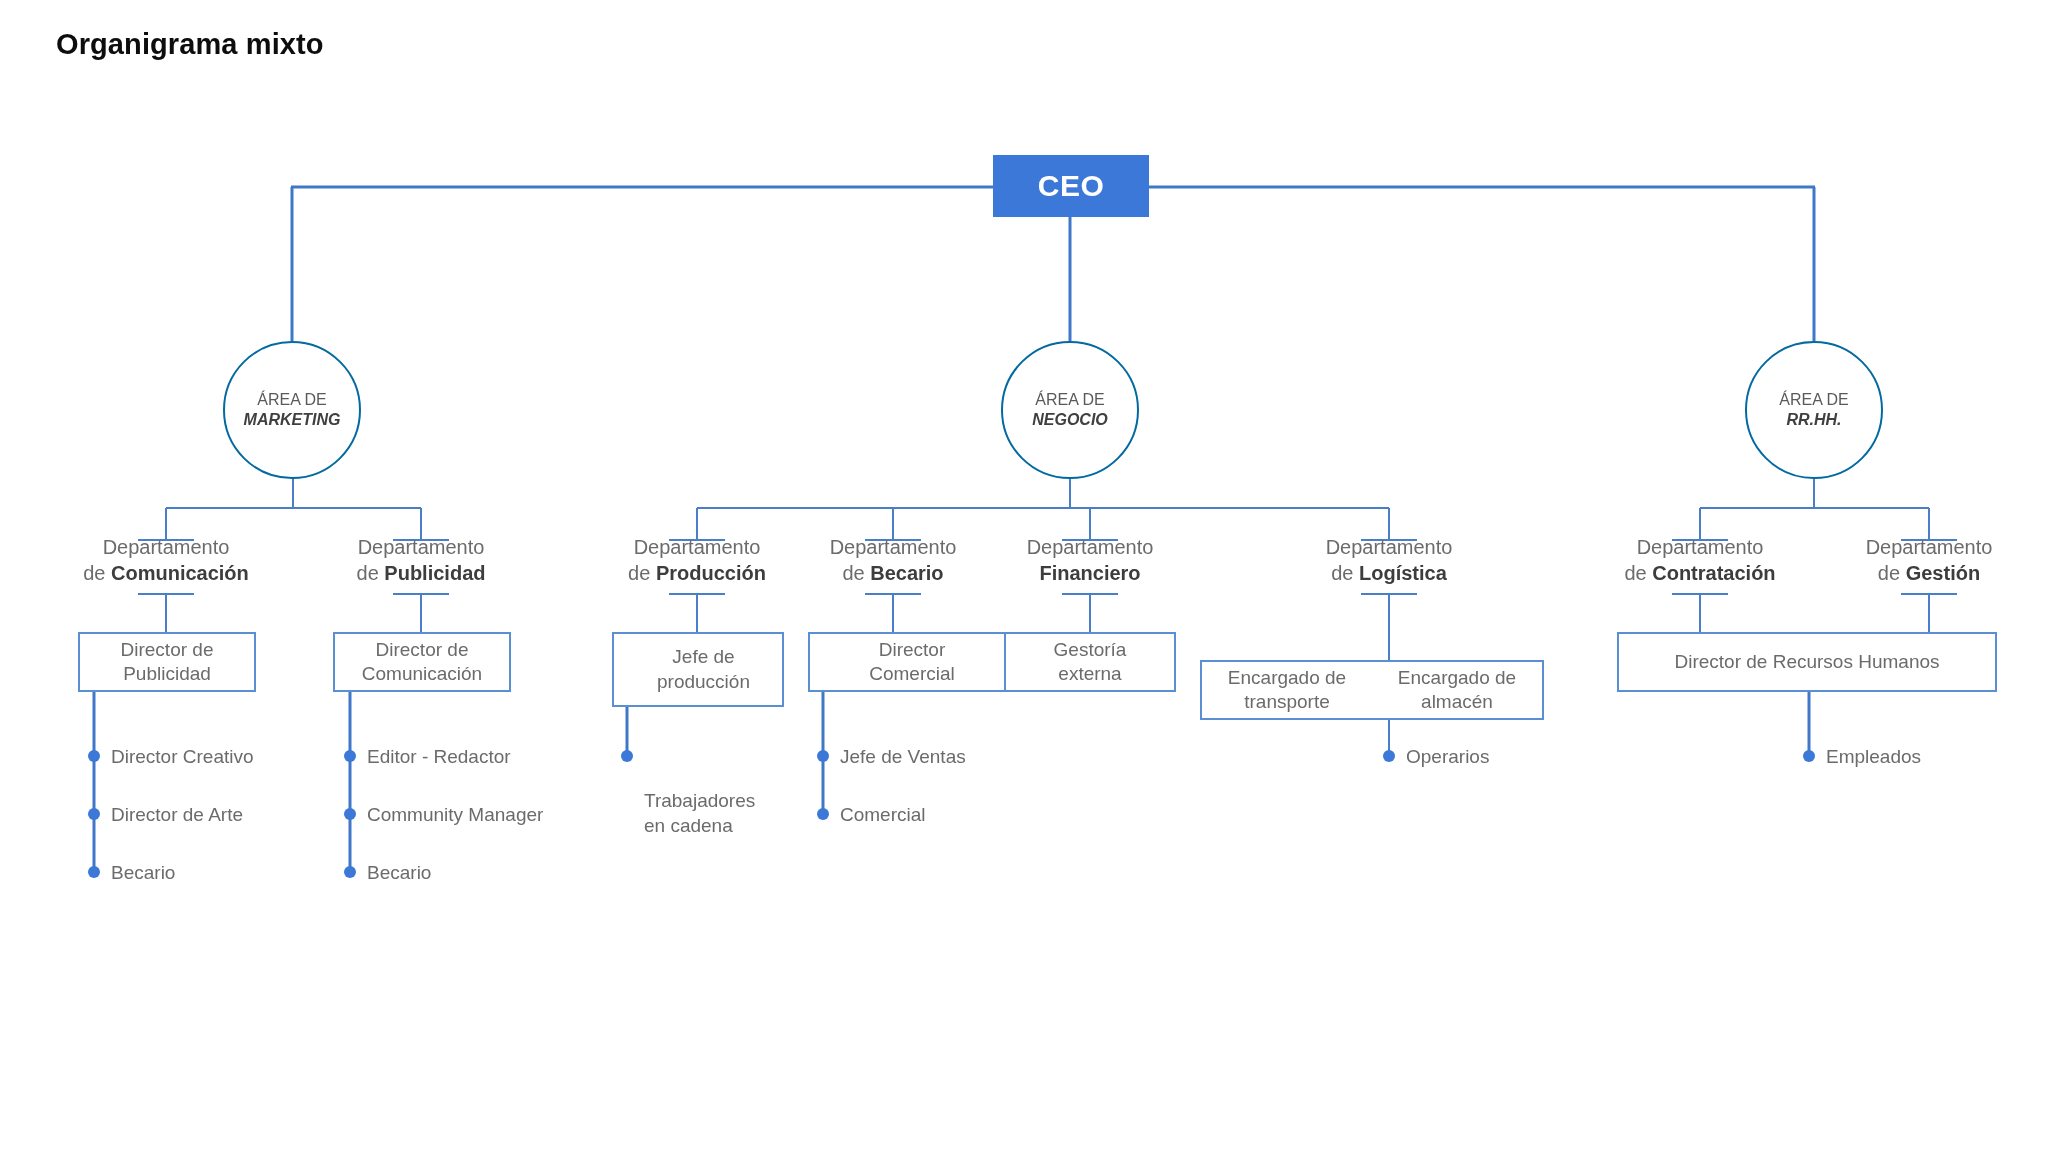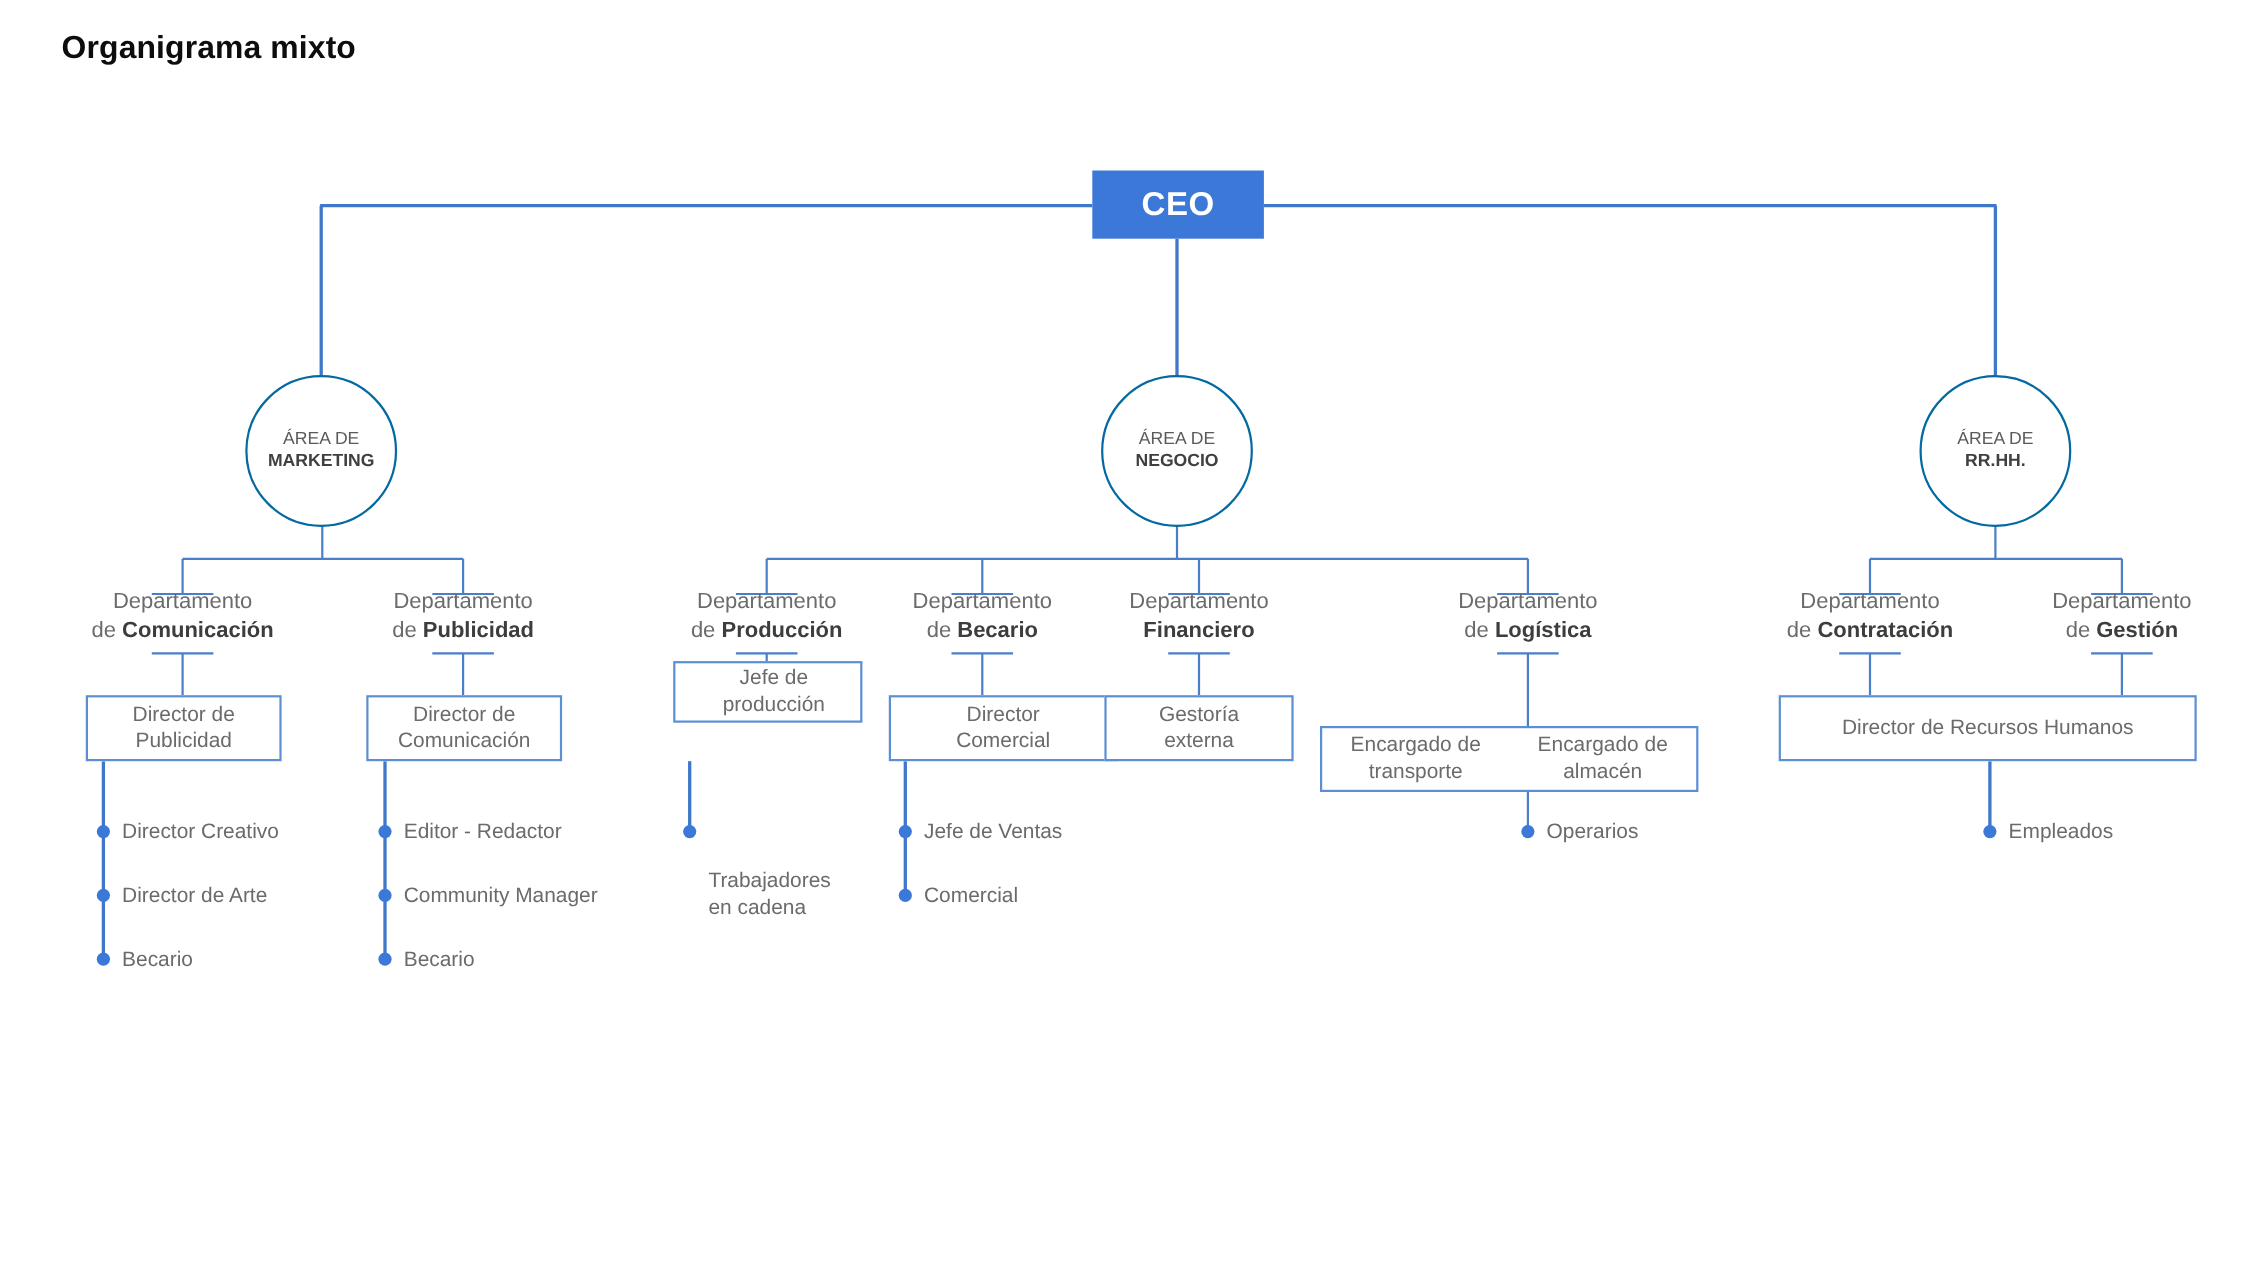--- a/index.html
+++ b/index.html
@@ -91,20 +91,21 @@
   .area-top {
     font-size: 16px;
     color: #5a5a5a;
     white-space: nowrap;
   }
   .area-name {
     font-size: 16px;
     font-weight: bold;
     color: #404040;
     white-space: nowrap;
+    font-style: italic;
   }
 
   
   .dept {
     position: absolute;
     text-align: center;
     font-size: 20px;
     line-height: 1.32;
     color: #6b6b6b;
     white-space: nowrap;
@@ -288,21 +289,21 @@
     <span class="l1">Departamento</span>
     <span class="l2"><span>de </span><b>Gestión</b></span>
   </div>
 
   <div class="role-box" style="left:78px; top:632px; width:178px; height:60px; white-space:pre-line;">Director de
 Publicidad</div>
 
   <div class="role-box" style="left:333px; top:632px; width:178px; height:60px; white-space:pre-line;">Director de
 Comunicación</div>
 
-  <div class="role-box" style="left:612px; top:601px; width:172px; height:56px; white-space:pre-line;padding-left:11px;">Jefe de
+  <div class="role-box" style="left:612px; top:632px; width:172px; height:75px; white-space:pre-line;padding-left:11px;">Jefe de
 producción</div>
 
   <div class="role-box" style="left:808px; top:632px; width:208px; height:60px; white-space:pre-line;">Director
 Comercial</div>
 
   <div class="role-box" style="left:1004px; top:632px; width:172px; height:60px; white-space:pre-line;">Gestoría
 externa</div>
 
   <div class="role-box split" style="left:1200px; top:660px; width:344px; height:60px;">
     <div class="cell" style="white-space:pre-line;">Encargado de

